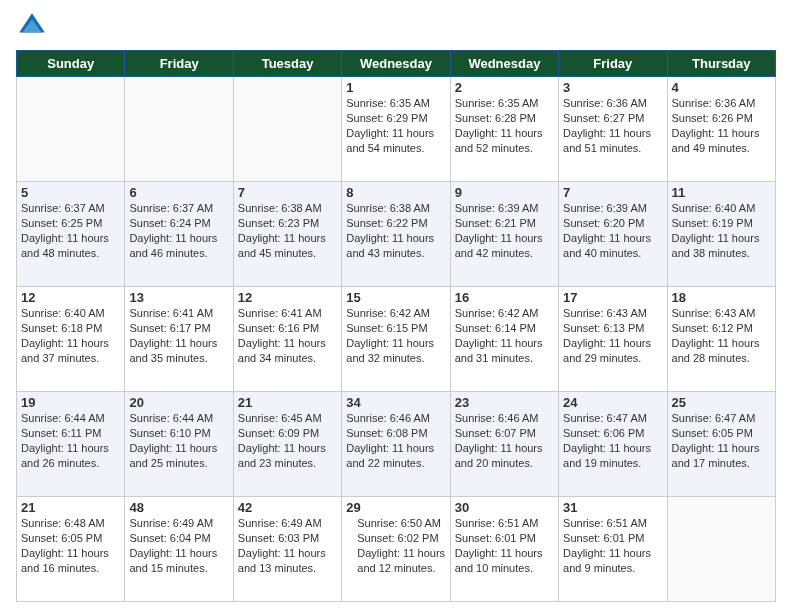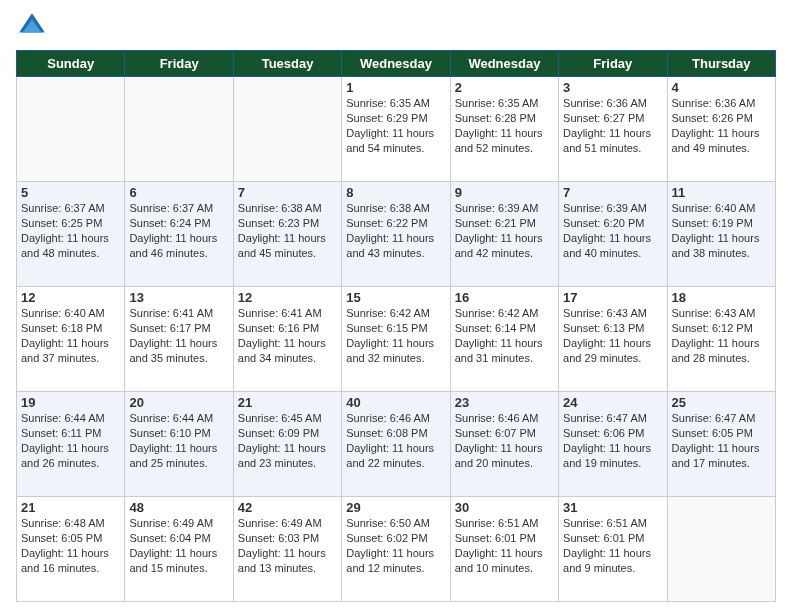--- a/index.html
+++ b/index.html
@@ -268,21 +268,21 @@
 Sunset: 6:10 PM
 Daylight: 11 hours and 25 minutes.</div>
           </td>
           <td>
             <span class="day-number">21</span>
             <div class="day-info" style="white-space: pre-line;">Sunrise: 6:45 AM
 Sunset: 6:09 PM
 Daylight: 11 hours and 23 minutes.</div>
           </td>
           <td>
-            <span class="day-number">40</span>
+            <span class="day-number">34</span>
             <div class="day-info" style="white-space: pre-line;">Sunrise: 6:46 AM
 Sunset: 6:08 PM
 Daylight: 11 hours and 22 minutes.</div>
           </td>
           <td>
             <span class="day-number">23</span>
             <div class="day-info" style="white-space: pre-line;">Sunrise: 6:46 AM
 Sunset: 6:07 PM
 Daylight: 11 hours and 20 minutes.</div>
           </td>
@@ -313,21 +313,21 @@
 Daylight: 11 hours and 15 minutes.</div>
           </td>
           <td>
             <span class="day-number">42</span>
             <div class="day-info" style="white-space: pre-line;">Sunrise: 6:49 AM
 Sunset: 6:03 PM
 Daylight: 11 hours and 13 minutes.</div>
           </td>
           <td>
             <span class="day-number">29</span>
-            <div class="day-info" style="white-space: pre-line;">Sunrise: 6:50 AM
+            <div class="day-info" style="white-space: pre-line; margin-left: 11px;">Sunrise: 6:50 AM
 Sunset: 6:02 PM
 Daylight: 11 hours and 12 minutes.</div>
           </td>
           <td>
             <span class="day-number">30</span>
             <div class="day-info" style="white-space: pre-line;">Sunrise: 6:51 AM
 Sunset: 6:01 PM
 Daylight: 11 hours and 10 minutes.</div>
           </td>
           <td>

